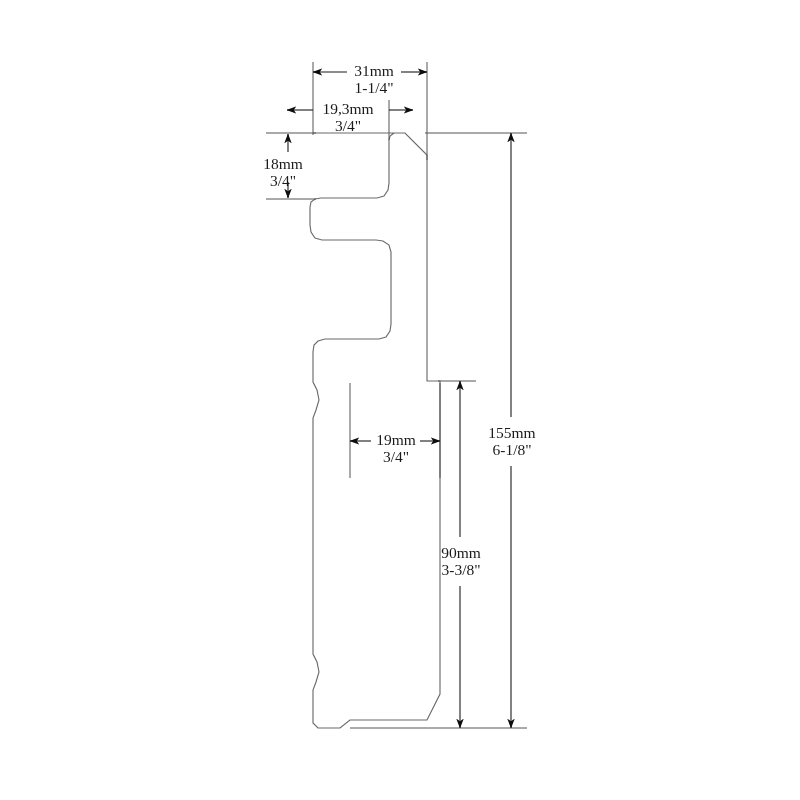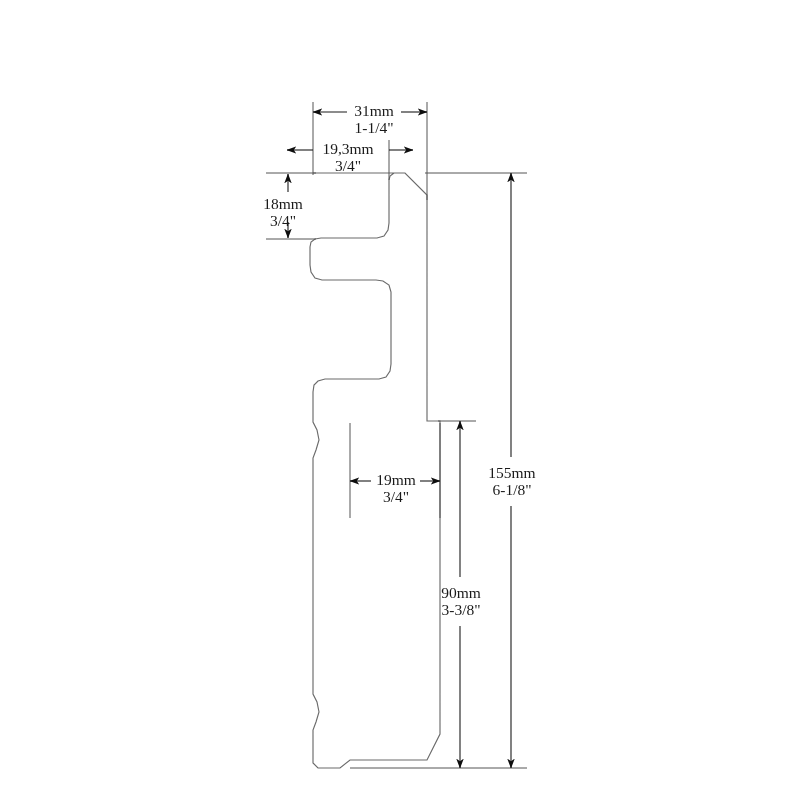--- a/index.html
+++ b/index.html
@@ -12,21 +12,20 @@
     width: 800px;
     height: 800px;
     font-family: "Liberation Serif", serif;
     overflow: hidden;
   }
   #drawing-root {
     position: relative;
     width: 800px;
     height: 604px;
     background: #ffffff;
-    margin-top: 40px;
   }
   svg.drawing-canvas {
     position: absolute;
     top: 0;
     left: 0;
     width: 800px;
     height: 800px;
     display: block;
   }
   .dim-text {

